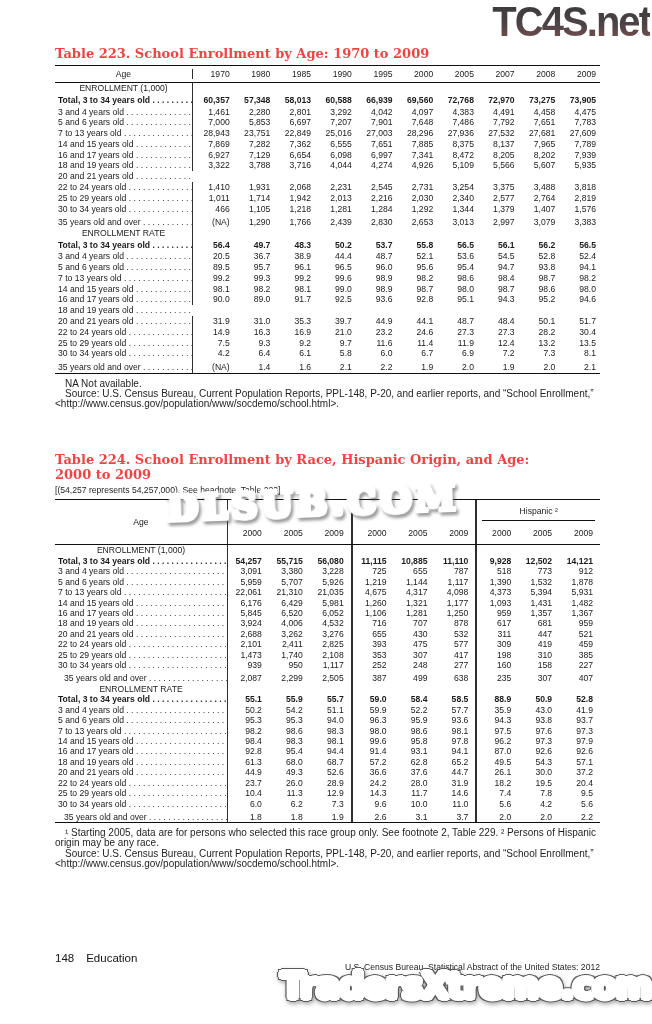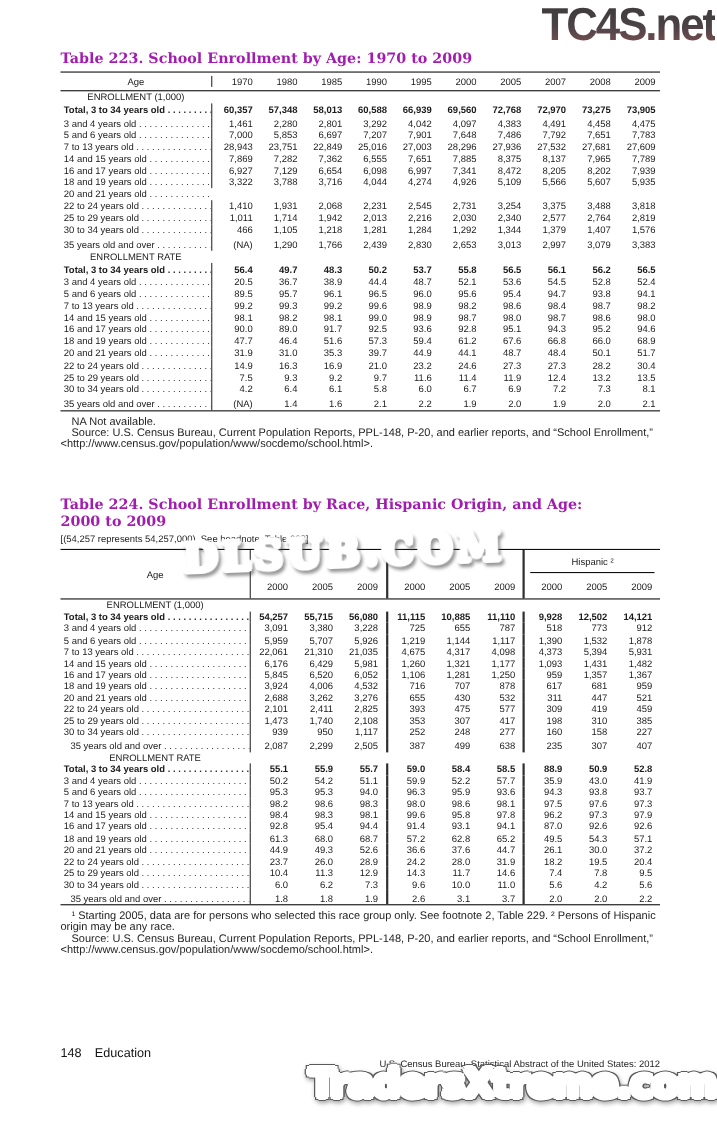--- a/index.html
+++ b/index.html
@@ -3,29 +3,29 @@
 <meta charset="utf-8">
 <style>
   html,body{margin:0;padding:0;background:#e8e8e8;}
   .page{position:relative;width:652px;height:1024px;background:#ffffff;overflow:hidden;
         color:#1a1a1a;font-family:"Liberation Sans",sans-serif;}
 
   
   .tblock{position:absolute;width:545px;left:55px;}
   #t223{top:46px;}
   #t224{top:452px;}
-  .t-title{font-family:"DejaVu Serif",serif;font-weight:bold;font-size:13px;line-height:15px;color:#a21caf;}
+  .t-title{font-family:"DejaVu Serif",serif;font-weight:bold;font-size:13px;line-height:15px;color:#ef4444;}
   .headnote{font-size:8.6px;line-height:10.3px;margin-top:3px;color:#1e1e1e;}
 
   .tbl{border-top:1.5px solid #101010;border-bottom:1.5px solid #101010;margin-top:4px;font-size:8.6px;}
   .trow{display:flex;align-items:stretch;line-height:10.8px;}
   #t224-tbl .trow{line-height:10.45px;}
   .trow.b{font-weight:bold;}
   .trow.trtotal{line-height:12.5px;}
-  .trow.shead{line-height:11px;flex-direction:column;}
+  .trow.shead{line-height:11px;}
   .gaprow .lbl,.gaprow .vals,.gaprow .grp{padding-top:2.5px;}
 
   .lbl{width:137px;min-width:137px;display:flex;align-items:baseline;padding-left:3px;
        box-sizing:border-box;overflow:hidden;}
   #t224-tbl .lbl{width:172px;min-width:172px;}
   .lbl.center{justify-content:center;padding-left:0;}
   .ind .lbl{padding-left:9px;}
   .txt{white-space:nowrap;}
   .dots{flex:1;overflow:hidden;white-space:nowrap;color:#2a2a2a;}
   .dots::before{content:"\00a0. . . . . . . . . . . . . . . . . . . . . . . . . . . . . . . . . . . . . . . . .";}
@@ -450,32 +450,20 @@
             <div class="cell">94.3</div>
             <div class="cell">95.2</div>
             <div class="cell">94.6</div>
           </div>
         </div>
         <div class="trow">
           <div class="lbl">
             <span class="txt">18 and 19 years old</span>
             <span class="dots"></span>
           </div>
-          <div class="vals">
-            <div class="cell">47.7</div>
-            <div class="cell">46.4</div>
-            <div class="cell">51.6</div>
-            <div class="cell">57.3</div>
-            <div class="cell">59.4</div>
-            <div class="cell">61.2</div>
-            <div class="cell">67.6</div>
-            <div class="cell">66.8</div>
-            <div class="cell">66.0</div>
-            <div class="cell">68.9</div>
-          </div>
         </div>
         <div class="trow">
           <div class="lbl">
             <span class="txt">20 and 21 years old</span>
             <span class="dots"></span>
           </div>
           <div class="vals">
             <div class="cell">31.9</div>
             <div class="cell">31.0</div>
             <div class="cell">35.3</div>

